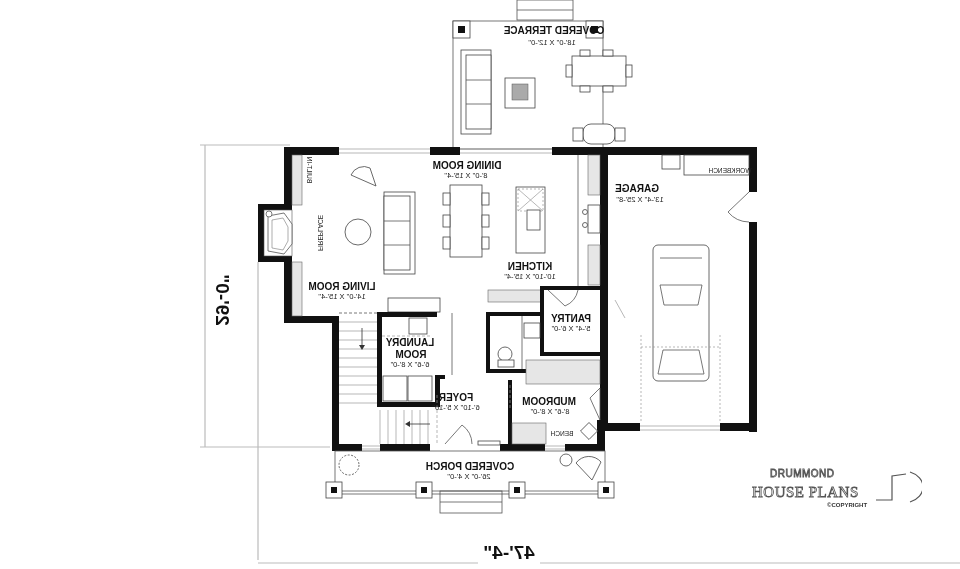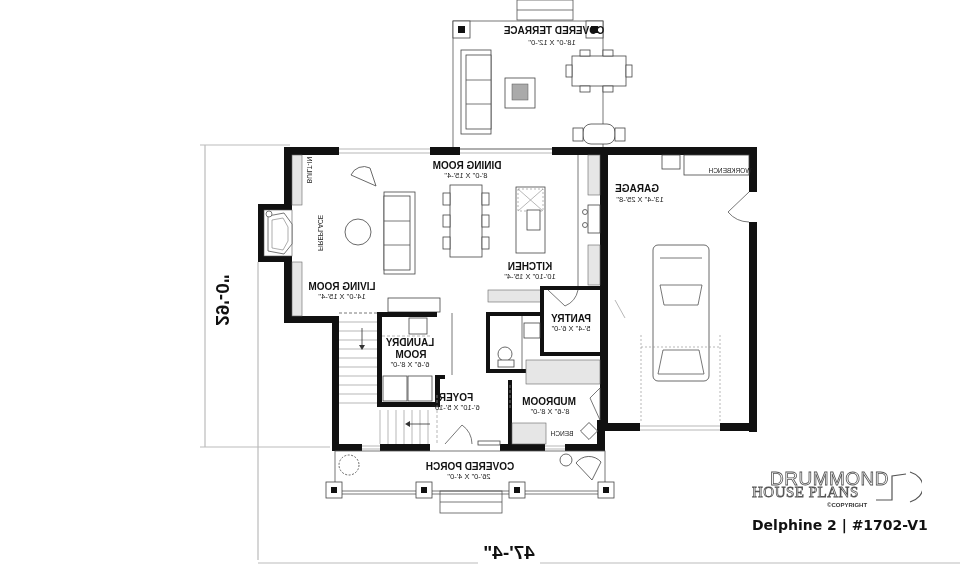--- a/index.html
+++ b/index.html
@@ -9,21 +9,21 @@
   .room-dim { font-family: "Liberation Sans", sans-serif; font-size: 7.5px; fill: #222; }
   .small-label { font-family: "Liberation Sans", sans-serif; font-size: 6.5px; fill: #222; }
   .overall-dim { font-family: "Liberation Sans", sans-serif; font-weight: bold; font-size: 19px; fill: #111; }
   .wall { fill: #111; }
   .thin { fill: none; stroke: #555; stroke-width: 0.8; }
   .thin-light { fill: none; stroke: #999; stroke-width: 0.7; }
   .dim-line { stroke: #bbb; stroke-width: 1.2; fill: none; }
   .furn { fill: #fff; stroke: #444; stroke-width: 0.8; }
   .cab-hatch { fill: #e6e6e6; stroke: #666; stroke-width: 0.6; }
   .brand { position: absolute; left: 752px; top: 466px; width: 170px; height: 80px; }
-  .brand-line1 { position: absolute; left: 18px; top: 2px; font-family: "Liberation Sans", sans-serif; font-size: 19px; letter-spacing: 0.5px; color: #fff; -webkit-text-stroke: 0.8px #555; }
+  .brand-line1 { position: absolute; left: 18px; top: 2px; font-family: "Liberation Sans", sans-serif; font-size: 10px; letter-spacing: 0.5px; color: #fff; -webkit-text-stroke: 0.8px #555; }
   .brand-line2 { position: absolute; left: 0px; top: 18px; font-family: Liberation Serif, serif; font-size: 15px; letter-spacing: 0.5px; color: #fff; -webkit-text-stroke: 0.8px #555; }
   .brand-copy { position: absolute; left: 75px; top: 36px; font-family: "Liberation Sans", sans-serif; font-size: 6px; font-weight: bold; color: #333; }
   .brand-mark { position: absolute; left: 122px; top: 4px; width: 48px; height: 34px; }
   .plan-name { position: absolute; left: 0px; top: 51px; font-family: "DejaVu Sans", sans-serif; font-weight: bold; font-size: 14px; color: #111; white-space: nowrap; }
 </style>
 </head>
 <body>
 
 <svg id="plan" viewBox="0 0 960 569" xmlns="http://www.w3.org/2000/svg">
 
@@ -334,14 +334,13 @@
 </svg>
 
 <div class="brand">
   <div class="brand-line1">DRUMMOND</div>
   <div class="brand-line2">HOUSE PLANS</div>
   <div class="brand-copy">©COPYRIGHT</div>
   <svg class="brand-mark" viewBox="0 0 48 34">
     <path d="M2,30 L18,30 L18,6 L32,4" fill="none" stroke="#555" stroke-width="1.2"></path>
     <path d="M36,2 A20,16 0 0 1 36,32" fill="none" stroke="#555" stroke-width="1.2"></path>
   </svg>
-  <div class="plan-name">Delphine 2 | #1702-V1</div>
 </div>
 
 </body></html>

